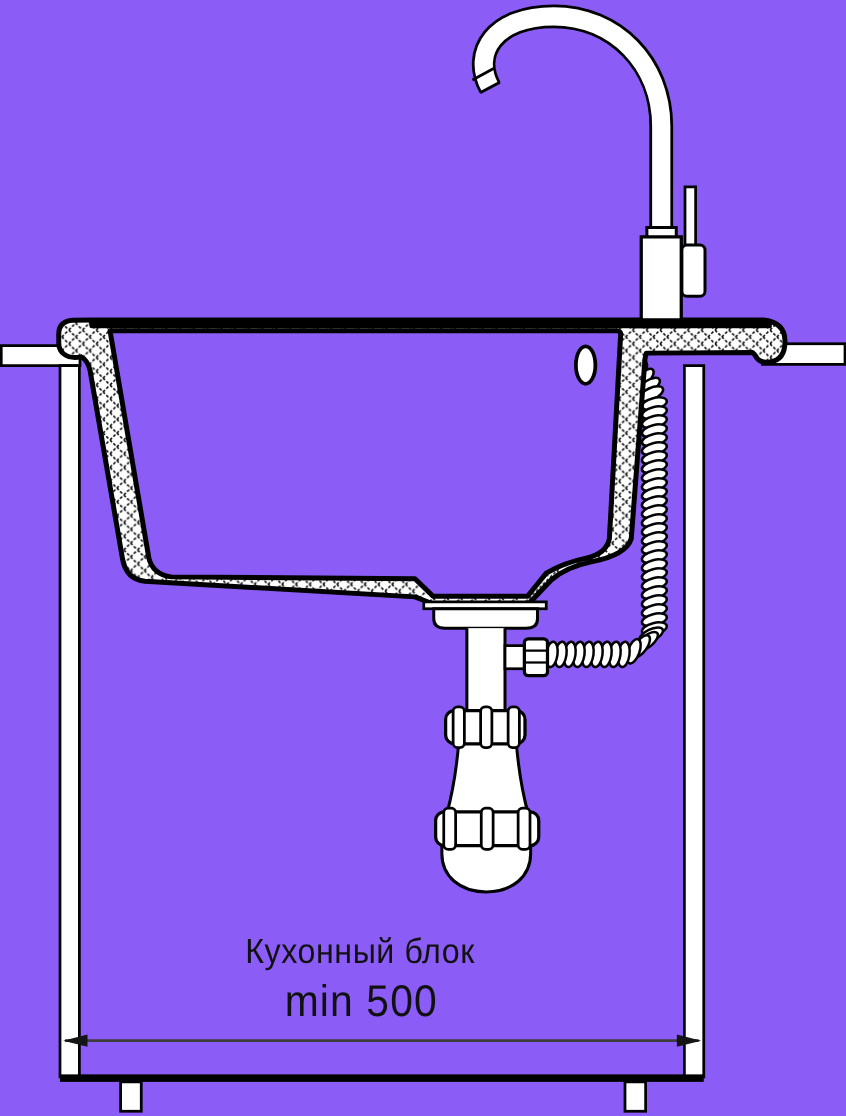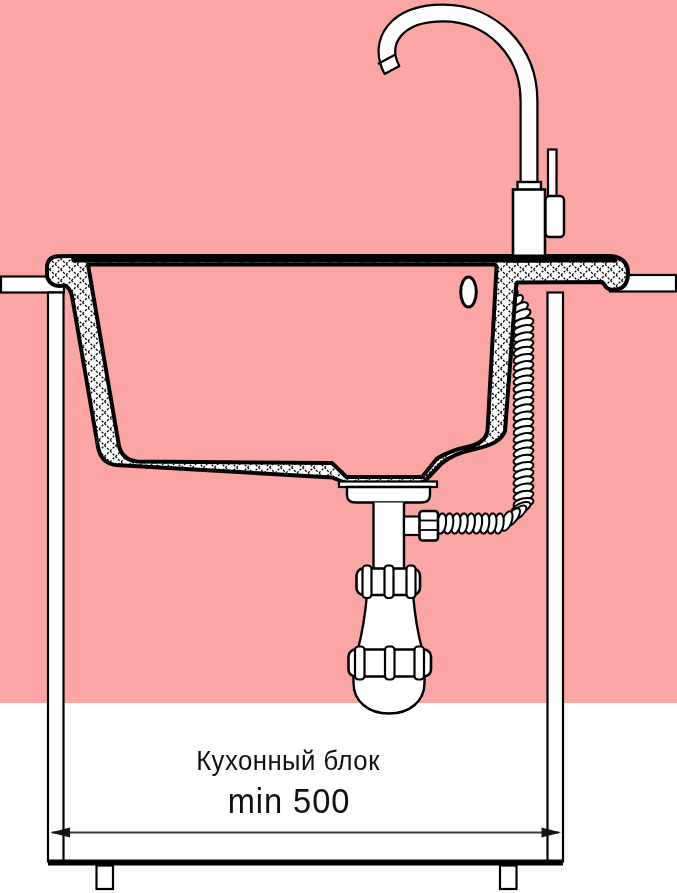--- a/index.html
+++ b/index.html
@@ -2,21 +2,21 @@
 <html><head>
 <meta charset="utf-8">
 <style>
   html,body{margin:0;padding:0;}
   body{
     width:677px;height:893px;
     background:#ffffff;
     font-family:"Liberation Sans", sans-serif;
     overflow:hidden;
   }
-  .stage{position:relative;width:677px;height:703px;background:#fca5a5;}
+  .stage{position:relative;width:677px;height:893px;background:#8b5cf6;}
   svg{display:block;}
   .wh{fill:#fff;stroke:#000;}
   text{fill:#111;}
 </style>
 </head>
 <body>
 
 <div class="stage">
 <svg width="677" height="893" viewBox="0 0 677 893">
   <defs>

